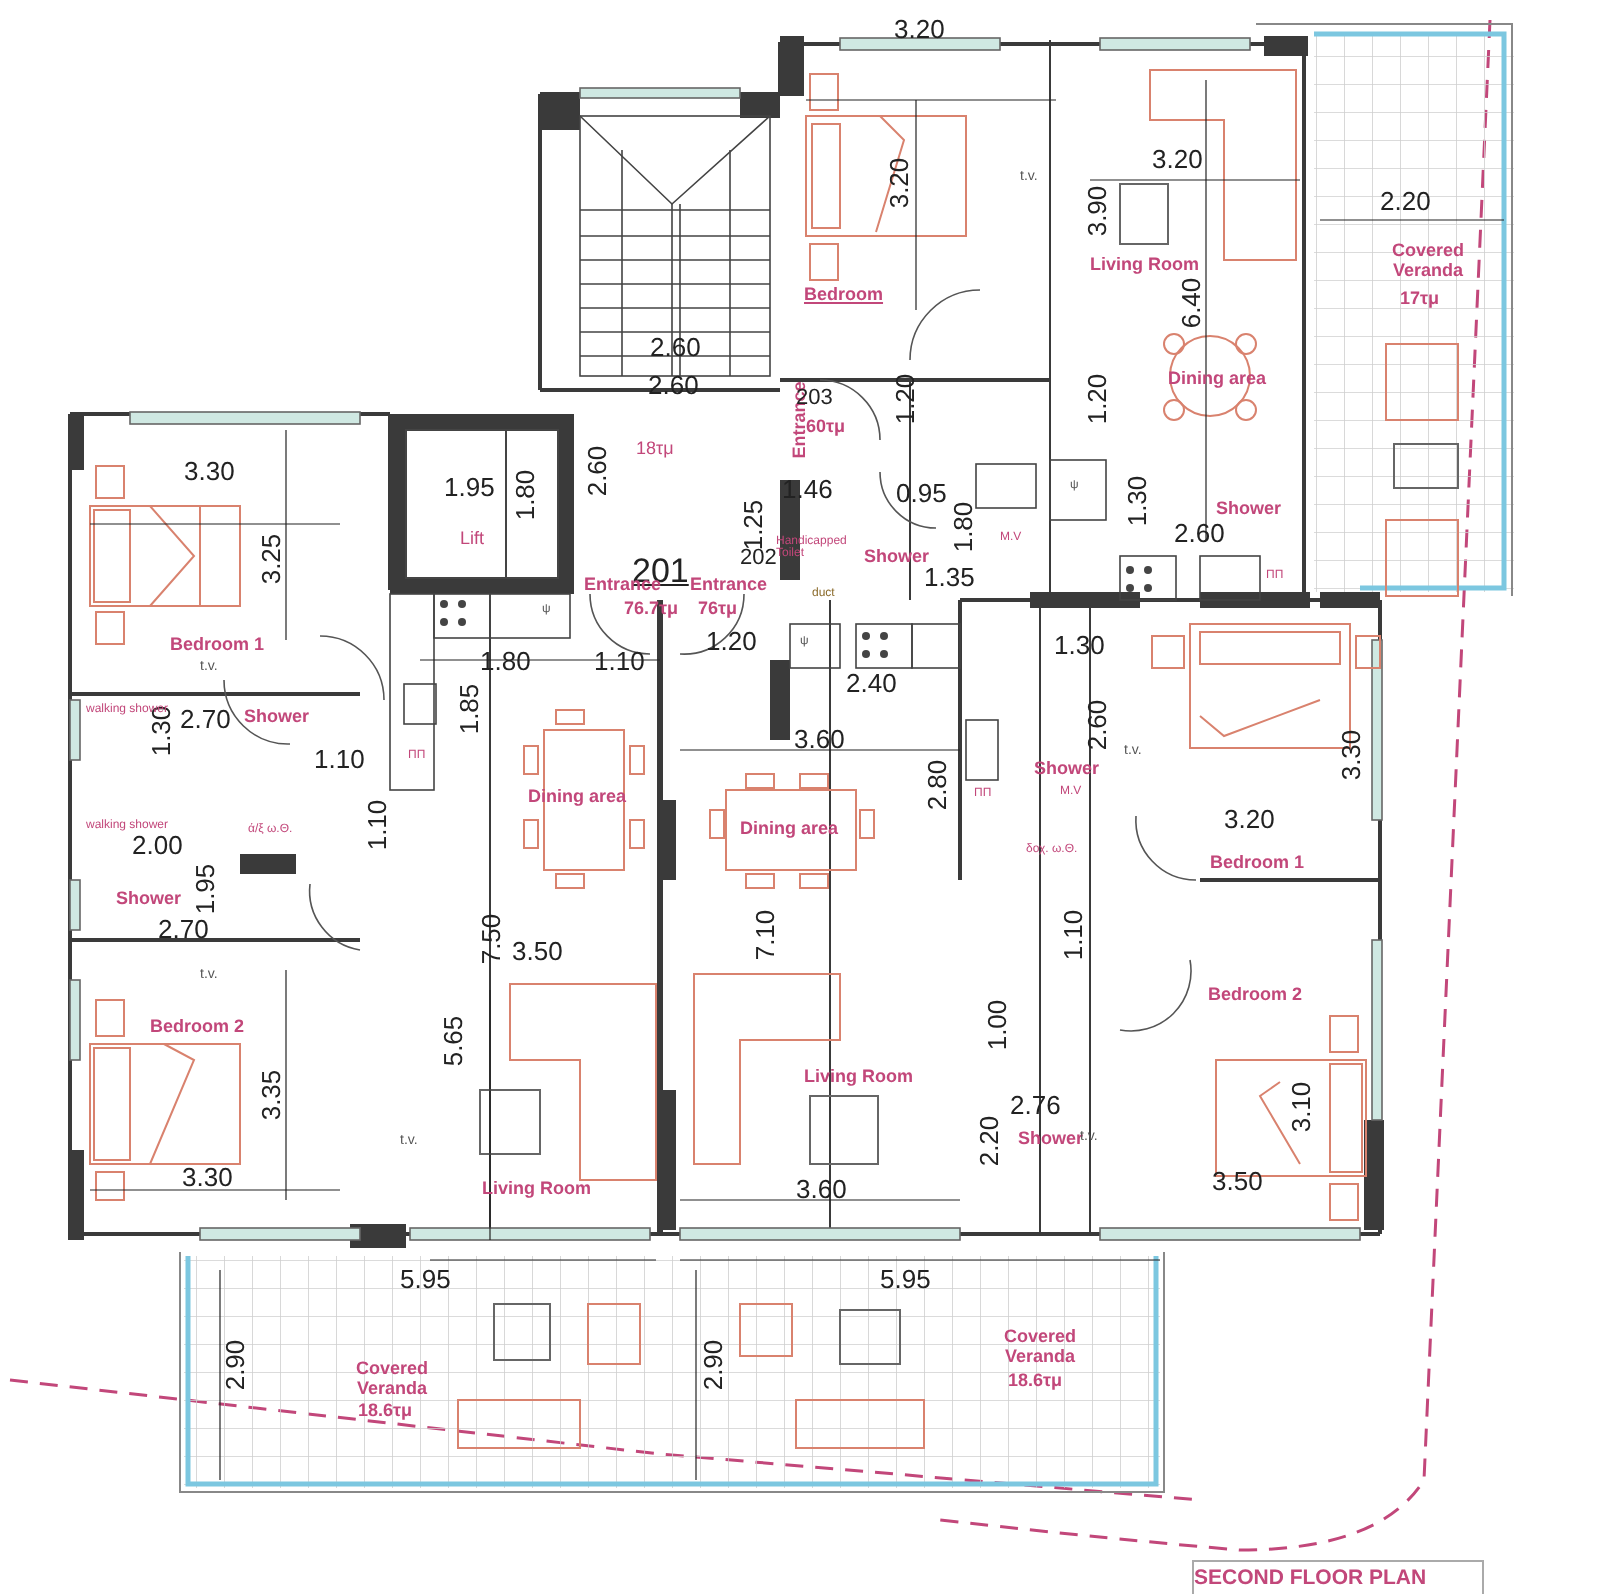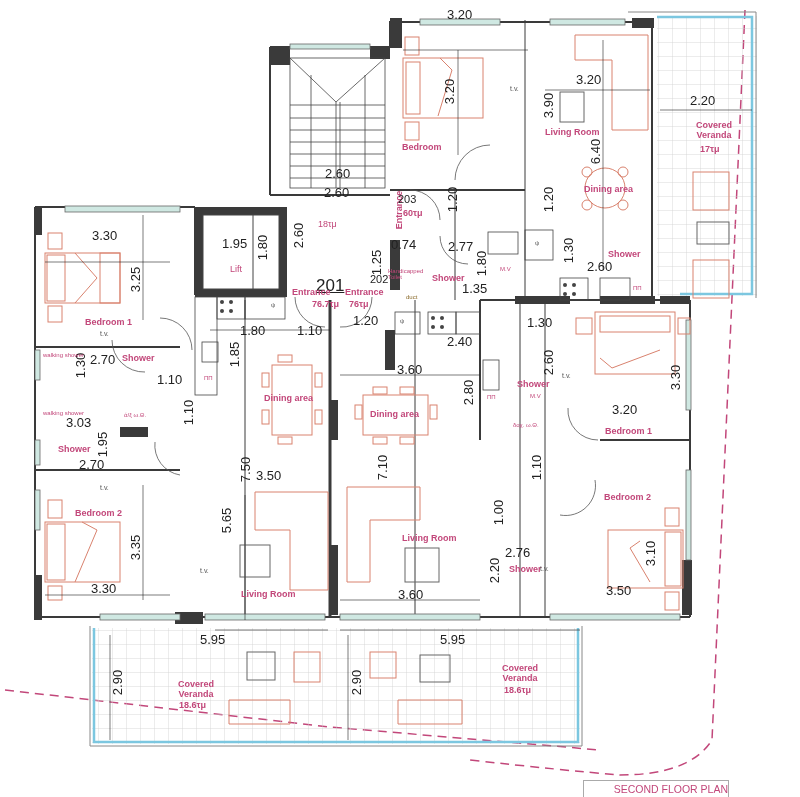--- a/index.html
+++ b/index.html
@@ -5,21 +5,21 @@
   html,body{margin:0;padding:0;background:#fff;}
   body{width:800px;height:797px;position:relative;overflow:hidden;font-family:"Liberation Sans",sans-serif;}
   #plan{position:absolute;left:0;top:0;width:800px;height:797px;}
   .lbl{position:absolute;font-family:"Liberation Sans",sans-serif;white-space:nowrap;}
   .room{color:#c2477a;font-weight:bold;font-size:9px;}
   .dim{color:#222;font-size:13px;}
   .dim.v{transform:rotate(-90deg);transform-origin:center center;}
   .room.v{transform:rotate(-90deg);transform-origin:center center;}
   .tiny{color:#c2477a;font-size:6px;font-weight:normal;}
   .tv{color:#555;font-size:7px;}
-  .ttl{position:absolute;left:583px;top:780px;width:144px;height:16px;border:1px solid #aaa;border-bottom:none;color:#c2477a;font-weight:normal;font-size:10.5px;text-align:right;line-height:16px;background:#fff;}
+  .ttl{position:absolute;left:596px;top:780px;width:144px;height:16px;border:1px solid #aaa;border-bottom:none;color:#c2477a;font-weight:bold;font-size:10.5px;text-align:left;line-height:16px;background:#fff;}
 </style>
 </head>
 <body>
 
 <svg id="plan" viewBox="0 0 800 797" xmlns="http://www.w3.org/2000/svg">
   <defs>
     <pattern id="tile" width="14" height="14" patternUnits="userSpaceOnUse">
       <path d="M14 0H0V14" fill="none" stroke="#cfcfcf" stroke-width="0.8"></path>
     </pattern>
   </defs>
@@ -265,21 +265,21 @@
 <div class="lbl room" style="left:312px;top:299px;">76.7τμ</div>
 <div class="lbl dim" style="left:92px;top:228px;">3.30</div>
 <div class="lbl dim v" style="left:123px;top:272px;">3.25</div>
 <div class="lbl room" style="left:85px;top:317px;">Bedroom 1</div>
 <div class="lbl dim" style="left:90px;top:352px;">2.70</div>
 <div class="lbl dim v" style="left:68px;top:358px;">1.30</div>
 <div class="lbl room" style="left:122px;top:353px;">Shower</div>
 <div class="lbl tiny" style="left:43px;top:352px;">walking shower</div>
 <div class="lbl dim" style="left:157px;top:372px;">1.10</div>
 <div class="lbl dim v" style="left:176px;top:405px;">1.10</div>
-<div class="lbl dim" style="left:66px;top:415px;">3.03</div>
+<div class="lbl dim" style="left:66px;top:415px;">2.00</div>
 <div class="lbl dim v" style="left:90px;top:437px;">1.95</div>
 <div class="lbl room" style="left:58px;top:444px;">Shower</div>
 <div class="lbl dim" style="left:79px;top:457px;">2.70</div>
 <div class="lbl tiny" style="left:43px;top:410px;">walking shower</div>
 <div class="lbl tiny" style="left:124px;top:412px;">ά/ξ ω.Θ.</div>
 <div class="lbl room" style="left:75px;top:508px;">Bedroom 2</div>
 <div class="lbl dim v" style="left:123px;top:540px;">3.35</div>
 <div class="lbl dim" style="left:91px;top:581px;">3.30</div>
 <div class="lbl dim" style="left:240px;top:323px;">1.80</div>
 <div class="lbl dim" style="left:297px;top:323px;">1.10</div>
@@ -291,21 +291,21 @@
 <div class="lbl room" style="left:241px;top:589px;">Living Room</div>
 <div class="lbl dim" style="left:200px;top:632px;">5.95</div>
 <div class="lbl dim v" style="left:105px;top:675px;">2.90</div>
 <div class="lbl room" style="left:173px;top:679px;text-align:center;width:46px;white-space:normal;">Covered Veranda</div>
 <div class="lbl room" style="left:179px;top:700px;">18.6τμ</div>
 
 <div class="lbl" style="left:344px;top:273px;font-size:11px;color:#222;margin-left:26px;">202</div>
 <div class="lbl room" style="left:345px;top:287px;">Entrance</div>
 <div class="lbl room" style="left:349px;top:299px;">76τμ</div>
 <div class="lbl dim" style="left:353px;top:313px;">1.20</div>
-<div class="lbl dim" style="left:423px;top:334px;margin-left:24px;">2.40</div>
+<div class="lbl dim" style="left:423px;top:334px;">2.40</div>
 <div class="lbl dim" style="left:397px;top:362px;">3.60</div>
 <div class="lbl dim v" style="left:456px;top:385px;">2.80</div>
 <div class="lbl room" style="left:370px;top:409px;">Dining area</div>
 <div class="lbl dim v" style="left:370px;top:460px;">7.10</div>
 <div class="lbl room" style="left:402px;top:533px;">Living Room</div>
 <div class="lbl dim" style="left:398px;top:587px;">3.60</div>
 <div class="lbl dim" style="left:527px;top:315px;">1.30</div>
 <div class="lbl dim v" style="left:536px;top:355px;">2.60</div>
 <div class="lbl room" style="left:517px;top:379px;">Shower</div>
 <div class="lbl tiny" style="left:530px;top:393px;">M.V</div>
@@ -324,35 +324,35 @@
 <div class="lbl dim" style="left:440px;top:632px;">5.95</div>
 <div class="lbl dim v" style="left:344px;top:675px;">2.90</div>
 <div class="lbl room" style="left:498px;top:663px;text-align:center;width:44px;white-space:normal;">Covered Veranda</div>
 <div class="lbl room" style="left:504px;top:685px;">18.6τμ</div>
 
 <div class="lbl room v" style="left:380px;top:205px;">Entrance</div>
 <div class="lbl" style="left:398px;top:193px;font-size:11px;color:#222;">203</div>
 <div class="lbl room" style="left:403px;top:208px;">60τμ</div>
 <div class="lbl dim" style="left:447px;top:7px;">3.20</div>
 <div class="lbl dim v" style="left:437px;top:84px;">3.20</div>
-<div class="lbl room" style="left:402px;top:142px;">Bedroom</div>
+<div class="lbl room" style="left:402px;top:142px;text-decoration:underline;">Bedroom</div>
 <div class="lbl dim" style="left:576px;top:72px;">3.20</div>
 <div class="lbl dim v" style="left:536px;top:98px;">3.90</div>
 <div class="lbl room" style="left:545px;top:127px;">Living Room</div>
 <div class="lbl dim v" style="left:583px;top:144px;">6.40</div>
 <div class="lbl room" style="left:584px;top:184px;">Dining area</div>
 <div class="lbl dim v" style="left:440px;top:192px;">1.20</div>
 <div class="lbl dim v" style="left:536px;top:192px;">1.20</div>
 <div class="lbl dim v" style="left:556px;top:243px;">1.30</div>
 <div class="lbl room" style="left:608px;top:249px;">Shower</div>
 <div class="lbl dim" style="left:587px;top:259px;">2.60</div>
-<div class="lbl dim" style="left:391px;top:237px;">0.74</div>
+<div class="lbl dim" style="left:391px;top:237px;">1.46</div>
 <div class="lbl tiny" style="left:388px;top:268px;white-space:normal;width:40px;">Handicapped Toilet</div>
 <div class="lbl tiny" style="left:406px;top:294px;color:#8a6a2a;">duct</div>
-<div class="lbl dim" style="left:448px;top:239px;">2.77</div>
+<div class="lbl dim" style="left:448px;top:239px;">0.95</div>
 <div class="lbl room" style="left:432px;top:273px;">Shower</div>
 <div class="lbl dim v" style="left:469px;top:256px;">1.80</div>
 <div class="lbl dim" style="left:462px;top:281px;">1.35</div>
 <div class="lbl tiny" style="left:500px;top:266px;">M.V</div>
 <div class="lbl dim" style="left:690px;top:93px;">2.20</div>
 <div class="lbl room" style="left:690px;top:120px;text-align:center;width:48px;white-space:normal;">Covered Veranda</div>
 <div class="lbl room" style="left:700px;top:144px;">17τμ</div>
 
 <div class="lbl tv" style="left:100px;top:330px;">t.v.</div>
 <div class="lbl tv" style="left:100px;top:484px;">t.v.</div>

